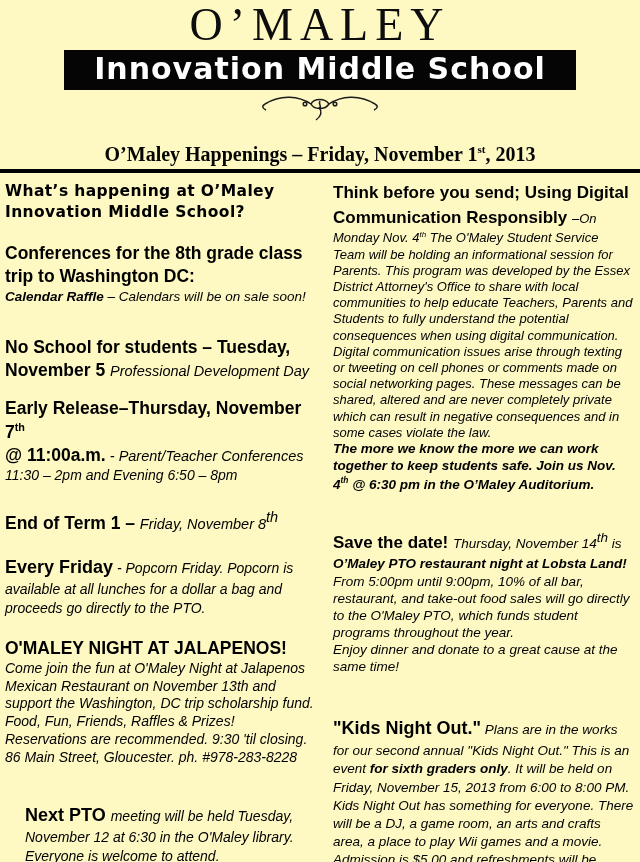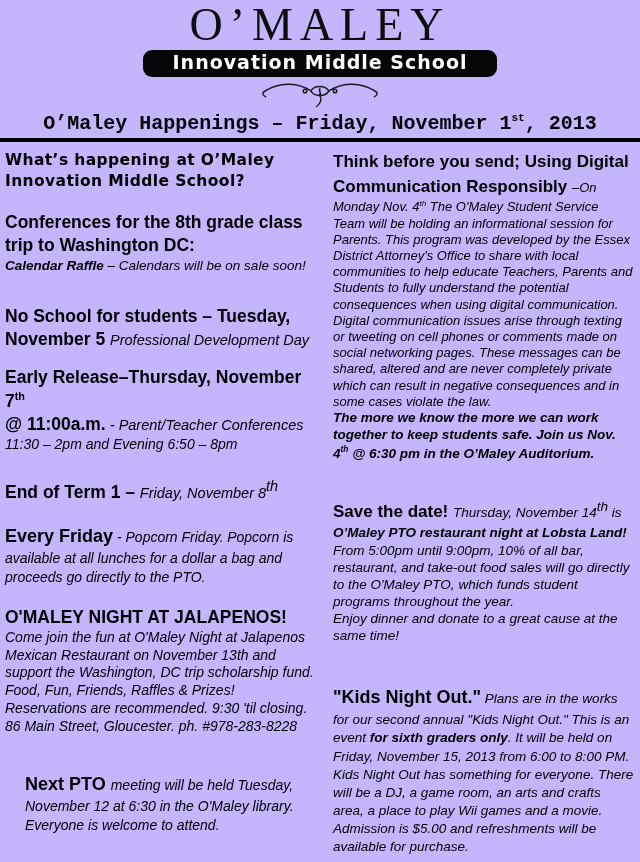--- a/index.html
+++ b/index.html
@@ -1,54 +1,54 @@
 <!DOCTYPE html>
 <html><head>
 <meta charset="utf-8">
 <style>
   * { margin: 0; padding: 0; box-sizing: border-box; }
   html, body { background: #ffffff; }
   .page {
     position: relative;
     width: 640px; height: 862px;
     margin: 0 auto;
-    background: #c4b5fd;
+    background: #fef9c3;
     color: #000000;
     overflow: hidden;
     font-family: "Liberation Sans", sans-serif;
   }
   
   header { text-align: center; padding-top: 2px; }
   .school-name {
     font-family: "Liberation Serif", serif;
     font-size: 46px;
     font-weight: 500;
     letter-spacing: 7px;
     line-height: 1.0;
     color: #0d0d0d;
   }
   .banner {
     display: inline-block;
     background: #050505;
     color: #ffffff;
-    border-radius: 9px;
+    border-radius: 0;
     padding: 1px 30px 4px;
     margin-top: 2px;
-    font-size: 19px;
+    font-size: 30px;
     font-weight: 700;
     letter-spacing: 1px;
     font-family: "DejaVu Sans", sans-serif;
   }
   .flourish { height: 32px; margin-top: 1px; }
   .doc-title {
     font-size: 20px;
     font-weight: 700;
-    margin-top: 2px;
+    margin-top: 20px;
     color: #050505;
-    font-family: Liberation Mono, monospace;
+    font-family: Liberation Serif, serif;
   }
   .doc-title sup { font-size: 11px; }
   .rule { border: 0; height: 4px; background: #000000; margin-top: 3px; }
   
   .cols { display: flex; gap: 14px; padding: 6px 6px 0 5px; }
   .col-left  { width: 314px; flex: none; }
   .col-right { width: 301px; flex: none; }
   .bi { font-weight: 700; font-style: italic; margin-top: 44px; }
   sup { font-size: 0.62em; }
   

